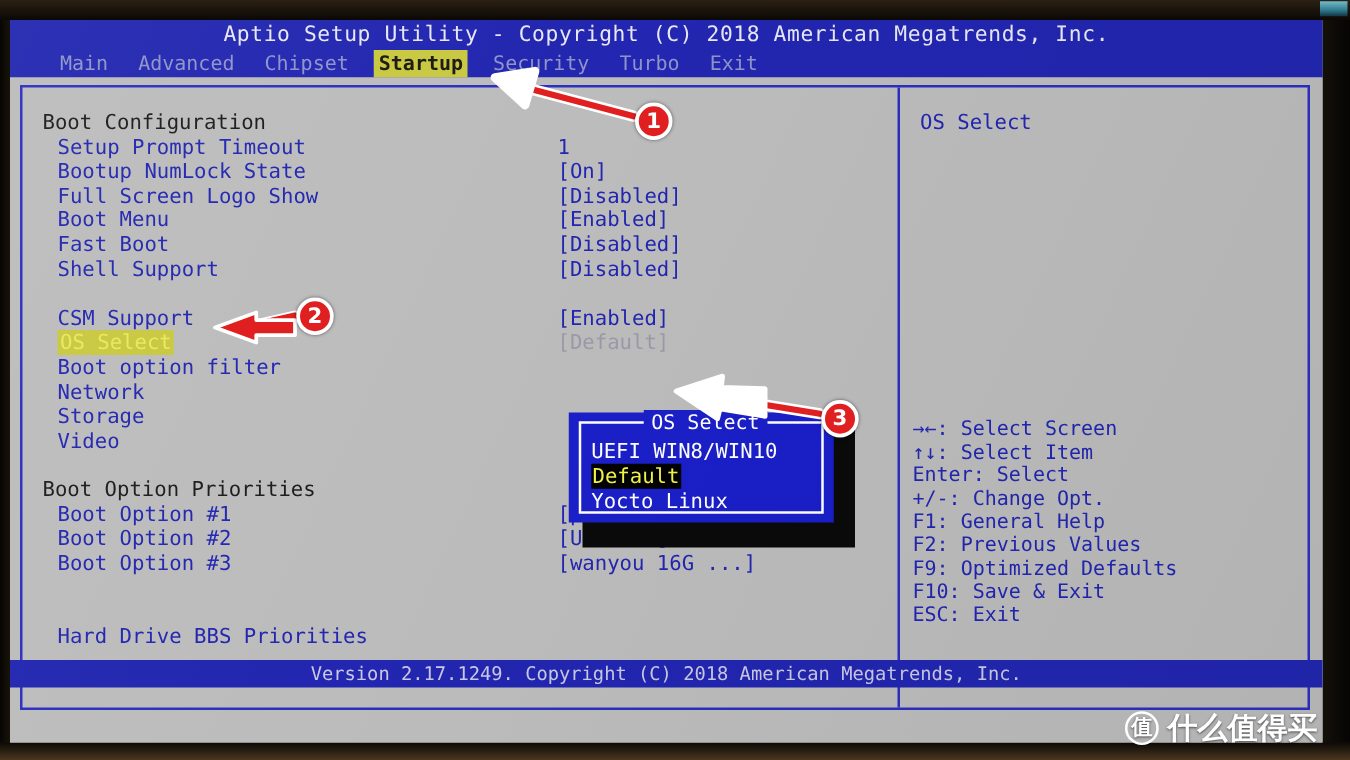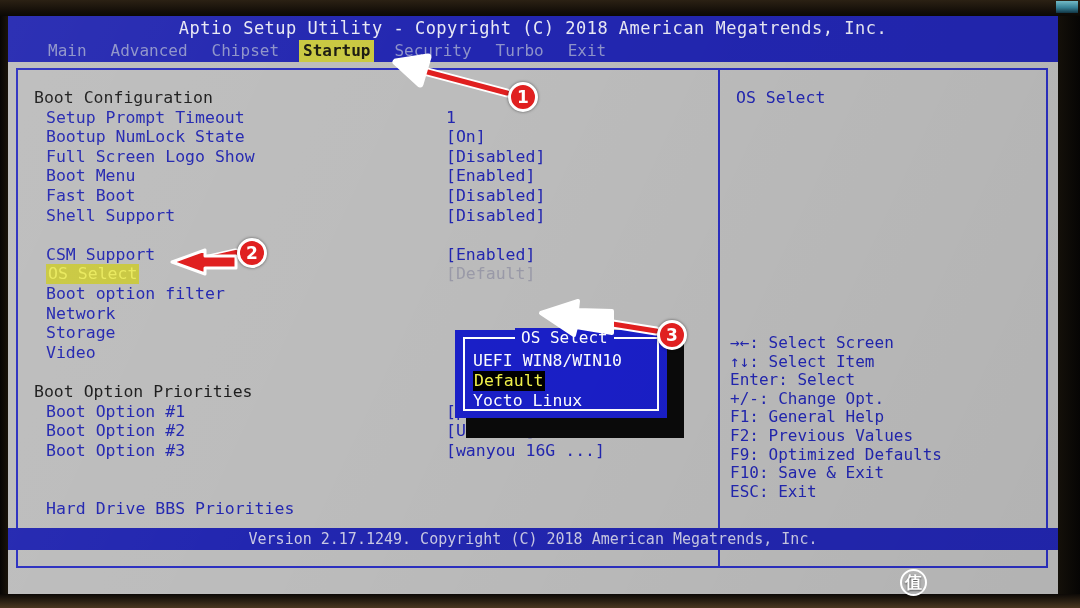--- a/index.html
+++ b/index.html
@@ -432,15 +432,16 @@
       <path d="M610 314 L610 330 L578 325 L576 331 L547 313 L578 304 L577 312 Z" fill="#ffffff"></path>
     </g>
   </svg>
 
   <div class="badge b1">1</div>
   <div class="badge b2">2</div>
   <div class="badge b3">3</div>
 
   <div class="watermark">
     <div class="wm-logo">值</div>
+    <span>什么值得买</span>
   </div>
 
 </div>
 
 </body></html>

